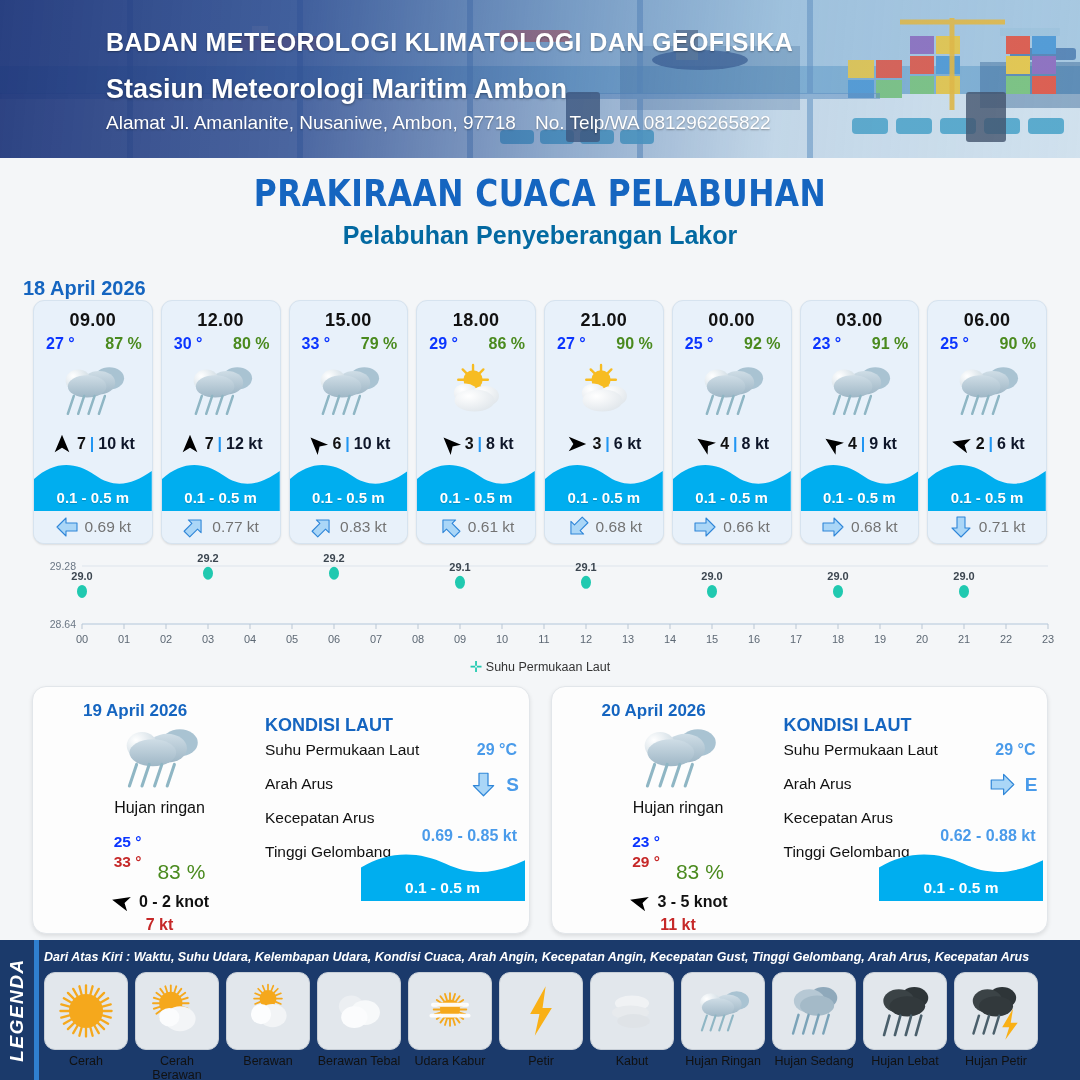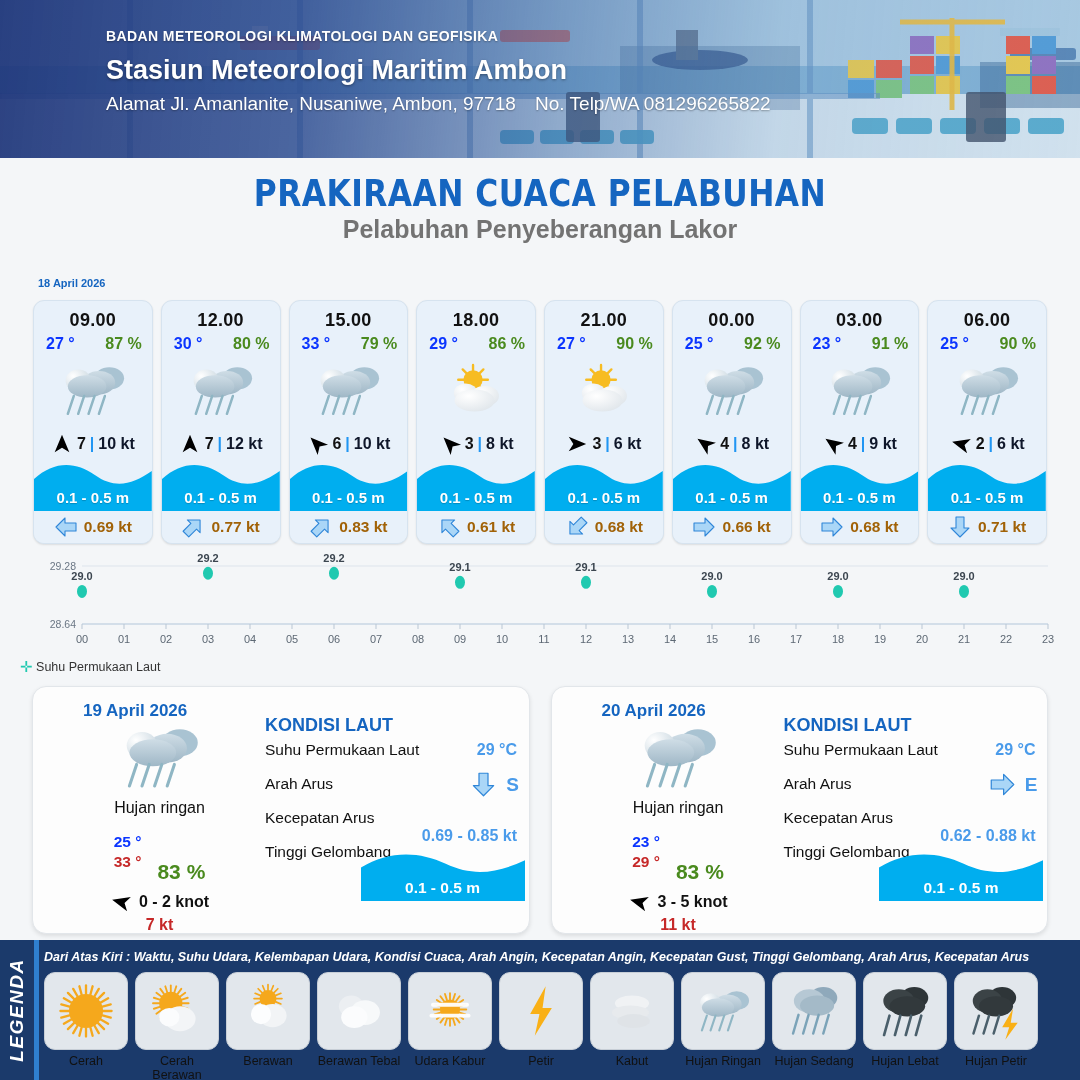--- a/index.html
+++ b/index.html
@@ -24,39 +24,39 @@
   }
   .logo-wrap {
     position:absolute; left:4px; top:22px; width:96px; height:112px;
     background:#fff; border-radius:50%/50%;
     display:flex; flex-direction:column; align-items:center; justify-content:center;
     z-index:5;
   }
   .logo-mark { width:58px; height:58px; position:relative; }
   .logo-text { font-size:15px; font-weight:bold; color:#111; letter-spacing:.5px; margin-top:1px;}
   .hdr-texts { position:absolute; left:106px; top:28px; z-index:4; }
-  .hdr-l1 { font-size:14px; font-weight:bold; color:#fff; letter-spacing:.4px; text-shadow:0 1px 2px rgba(0,0,0,.35);}
-  .hdr-l2 { font-size:27px; font-weight:bold; color:#fff; margin-top:11px; text-shadow:0 1px 3px rgba(0,0,0,.4);}
+  .hdr-l1 { font-size:25px; font-weight:bold; color:#fff; letter-spacing:.4px; text-shadow:0 1px 2px rgba(0,0,0,.35);}
+  .hdr-l2 { font-size:27px; font-weight:bold; color:#fff; margin-top:17px; text-shadow:0 1px 3px rgba(0,0,0,.4);}
   .hdr-l3 { font-size:19px; color:#fff; margin-top:7px; text-shadow:0 1px 2px rgba(0,0,0,.35);}
   .hdr-l3 .tel { margin-left:14px; }
 
   
   .title-block { text-align:center; padding-top:14px; }
   .t-main {
     font-size:37px; font-weight:bold; color:#1565c0; letter-spacing:.5px;
     font-family:"DejaVu Sans", sans-serif; font-stretch:condensed;
     transform:scaleX(.94); 
   }
-  .t-sub { font-size:25px; font-weight:bold; color:#737373; }
+  .t-sub { font-size:25px; font-weight:bold; color:#0369a1; margin-top:6px; }
   .t-dates { margin-top:10px; font-size:16px; color:#222; }
   .t-dates .lbl { font-weight:bold; color:#111; }
   .t-dates .gap { display:inline-block; width:66px; }
 
   
-  .day-label { position:absolute; left:38px; top:277px; font-size:11px; font-weight:bold; color:#1565c0; }
+  .day-label { position:absolute; left:23px; top:277px; font-size:20px; font-weight:bold; color:#1565c0; }
   .cards { position:absolute; left:33px; top:300px; width:1014px; display:flex; gap:8px; }
   .card {
     width:130px; background:#e8f1fa; border:1px solid #d6e3ef; border-radius:11px;
     overflow:hidden; position:relative; box-shadow:0 1px 2px rgba(0,0,0,.10);
   }
   .c-time { text-align:center; font-size:18px; font-weight:bold; color:#111; padding-top:9px; letter-spacing:.3px;}
   .c-th { display:flex; justify-content:space-between; padding:4px 10px 0 12px; }
   .c-temp { font-size:16px; font-weight:bold; color:#0b35ff; }
   .c-hum  { font-size:16px; font-weight:bold; color:#4a8a1e; }
   .c-icon { height:76px; display:flex; align-items:center; justify-content:center; }
@@ -65,42 +65,42 @@
   .c-bar  { font-size:16px; color:#2196f3; font-weight:bold; }
   .c-gust { font-size:16px; font-weight:bold; color:#0f172a; }
   .c-wave { position:relative; height:52px; }
   .wave-svg { position:absolute; left:0; top:0; width:100%; height:52px; display:block;}
   .c-wavetxt {
     position:absolute; left:0; bottom:5px; width:100%;
     text-align:center; font-size:15px; font-weight:bold; color:#fff;
     text-shadow:0 1px 1px rgba(0,0,0,.2);
   }
   .c-cur { display:flex; align-items:center; justify-content:center; gap:6px; height:32px; background:#e8f1fa;}
-  .c-curtxt { font-size:15.5px; font-weight:bold; color:#a16207; }
+  .c-curtxt { font-size:15.5px; font-weight:normal; color:#737373; }
 
   
   .chart-box { position:absolute; left:20px; top:552px; width:1040px; height:130px; }
   .chart-svg { width:1040px; height:110px; display:block; }
-  .chart-legend { margin-top:-4px; font-size:12.5px; color:#333; }
+  .chart-legend { text-align:center; margin-top:-4px; font-size:12.5px; color:#333; }
   .chart-legend .mk { color:#20c9b0; font-size:15px; vertical-align:-1px;}
 
   
   .daily { position:absolute; left:32px; top:686px; width:1016px; display:flex; gap:21px; }
   .dpanel {
     width:499px; height:248px; background:#fdfdfd; border:1px solid #e2e6ea;
     border-radius:14px; box-shadow:0 2px 4px rgba(0,0,0,.10); position:relative;
   }
   .d-date { position:absolute; left:50px; top:14px; font-size:17px; font-weight:bold; color:#1565c0;}
   .d-left { position:absolute; left:24px; top:36px; width:205px; text-align:center;}
   .d-cond { font-size:16px; color:#111; margin-top:2px;}
   .d-temps { display:flex; align-items:center; justify-content:center; gap:16px; margin-top:3px;}
   .d-tcol { text-align:left; }
   .d-tmin { font-size:15.5px; font-weight:bold; color:#0b35ff; }
   .d-tmax { font-size:15.5px; font-weight:bold; color:#c62828; margin-top:2px;}
-  .d-hum { font-size:21px; font-weight:bold; color:#4a8a1e;margin-top:40px; }
+  .d-hum { font-size:21px; font-weight:normal; color:#4a8a1e;margin-top:40px; }
   .d-windrow { display:flex; align-items:center; justify-content:center; gap:7px; margin-top:7px;}
   .d-windtxt { font-size:16px; font-weight:bold; color:#111; }
   .d-gust { font-size:16px; font-weight:bold; color:#c62828; margin-top:3px;}
   .d-right { position:absolute; left:232px; top:28px; width:258px; }
   .d-title { font-size:18px; font-weight:bold; color:#1565c0; margin-bottom:5px;}
   .d-row { position:relative; height:34px; }
   .d-rlabel { font-size:15.5px; color:#111; }
   .d-val { font-size:16px; font-weight:bold; color:#4a9bea; position:absolute; right:6px; top:0;}
   .d-dirwrap { position:absolute; right:4px; top:-4px; display:flex; align-items:center; gap:9px;}
   .d-dirtxt { font-size:19px; font-weight:bold; color:#4a9bea; }

